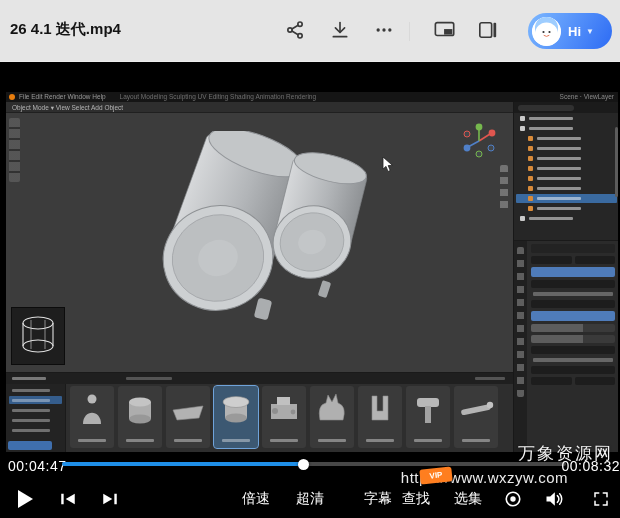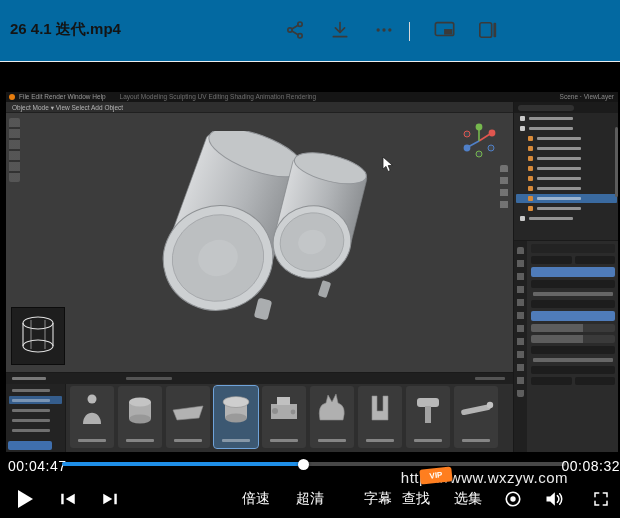--- a/index.html
+++ b/index.html
@@ -1,21 +1,21 @@
 <!DOCTYPE html>
 <html><head>
 <meta charset="utf-8">
 <style>
 *{margin:0;padding:0;box-sizing:border-box}
 html,body{background:#111}
 body{font-family:"Liberation Sans",sans-serif}
 #app{position:relative;width:620px;height:518px;background:#000;overflow:hidden}
 
 
-.topbar{position:absolute;top:0;left:0;width:620px;height:62px;background:#0369a1;border-bottom:1px solid #ececec;z-index:10}
+.topbar{position:absolute;top:0;left:0;width:620px;height:62px;background:#e5e5e5;border-bottom:1px solid #ececec;z-index:10}
 .vtitle{position:absolute;left:10px;top:20px;font-size:15px;font-weight:700;color:#141414;white-space:nowrap}
 .tico{position:absolute;top:19px;width:26px;height:26px;display:flex;align-items:center;justify-content:center;cursor:pointer}
 .tdivider{position:absolute;top:22px;left:409px;width:1px;height:19px;background:#d9d9d9}
 .pill{position:absolute;left:528px;top:13px;width:84px;height:36px;border-radius:18px;background:linear-gradient(120deg,#7db8ff,#2d6bf4);display:flex;align-items:center;gap:7px;padding-left:4px;cursor:pointer}
 .pill .av{width:29px;height:29px;border-radius:50%;background:#eaf4ff;flex:none;overflow:hidden}
 .pill .hi{color:#fff;font-size:13px;font-weight:700}
 .pill .caret{color:#eaf2ff;font-size:8px;margin-left:-2px}
 
 
 .video{position:absolute;left:0;top:62px;width:620px;height:456px;background:#000}
@@ -139,20 +139,34 @@
 
     <div class="tico" style="left:475px">
       <span>
         <svg width="20" height="20" viewBox="0 0 22 22" fill="none" stroke="#3a3a3a" stroke-width="1.8">
           <rect x="2" y="3" width="13" height="16" rx="2"></rect>
           <rect x="17" y="3" width="3" height="16" fill="#3a3a3a" stroke="none" rx="1"></rect>
         </svg>
       </span>
     </div>
 
+    <div class="pill">
+      <span class="av">
+        <svg width="29" height="29" viewBox="0 0 29 29">
+          <circle cx="14.5" cy="14.5" r="14.5" fill="#ffffff"></circle>
+          <path d="M3 17a11.5 11.5 0 0 1 23 0v-6a11.5 11.5 0 0 0-23 0z" fill="#9ecdff"></path>
+          <circle cx="14.5" cy="15" r="8.5" fill="#ffffff"></circle>
+          <circle cx="11.5" cy="15" r="1.1" fill="#333"></circle>
+          <circle cx="17.5" cy="15" r="1.1" fill="#333"></circle>
+          <path d="M12 18.5q2.5 2 5 0" stroke="#e2795a" stroke-width="1" fill="none" stroke-linecap="round"></path>
+        </svg>
+      </span>
+      <span class="hi">Hi</span>
+      <span class="caret">▼</span>
+    </div>
   </div>
 
   <div class="video">
 
     <div class="blender">
 
       <div class="b-menubar">
         <span class="b-logo"></span>
         <span>File  Edit  Render  Window  Help</span>
         <span class="ws">Layout  Modeling  Sculpting  UV Editing  Shading  Animation  Rendering</span>
@@ -349,20 +363,21 @@
             <div class="pr pr-field"></div>
             <div class="pr-row2">
               <div class="half"></div>
               <div class="half"></div>
             </div>
           </div>
         </div>
       </div>
     </div>
 
+    <div class="wm-site">万象资源网</div>
     <div class="wm-url">https://www.wxzyw.com</div>
     <div class="vip">VIP</div>
 
     <div class="ptime" style="left:8px">00:04:47</div>
     <div class="pbar">
       <div class="pfill" style="width: 48%;">
         <div class="pknob"></div>
       </div>
     </div>
     <div class="ptime" style="right:0">00:08:32</div>

